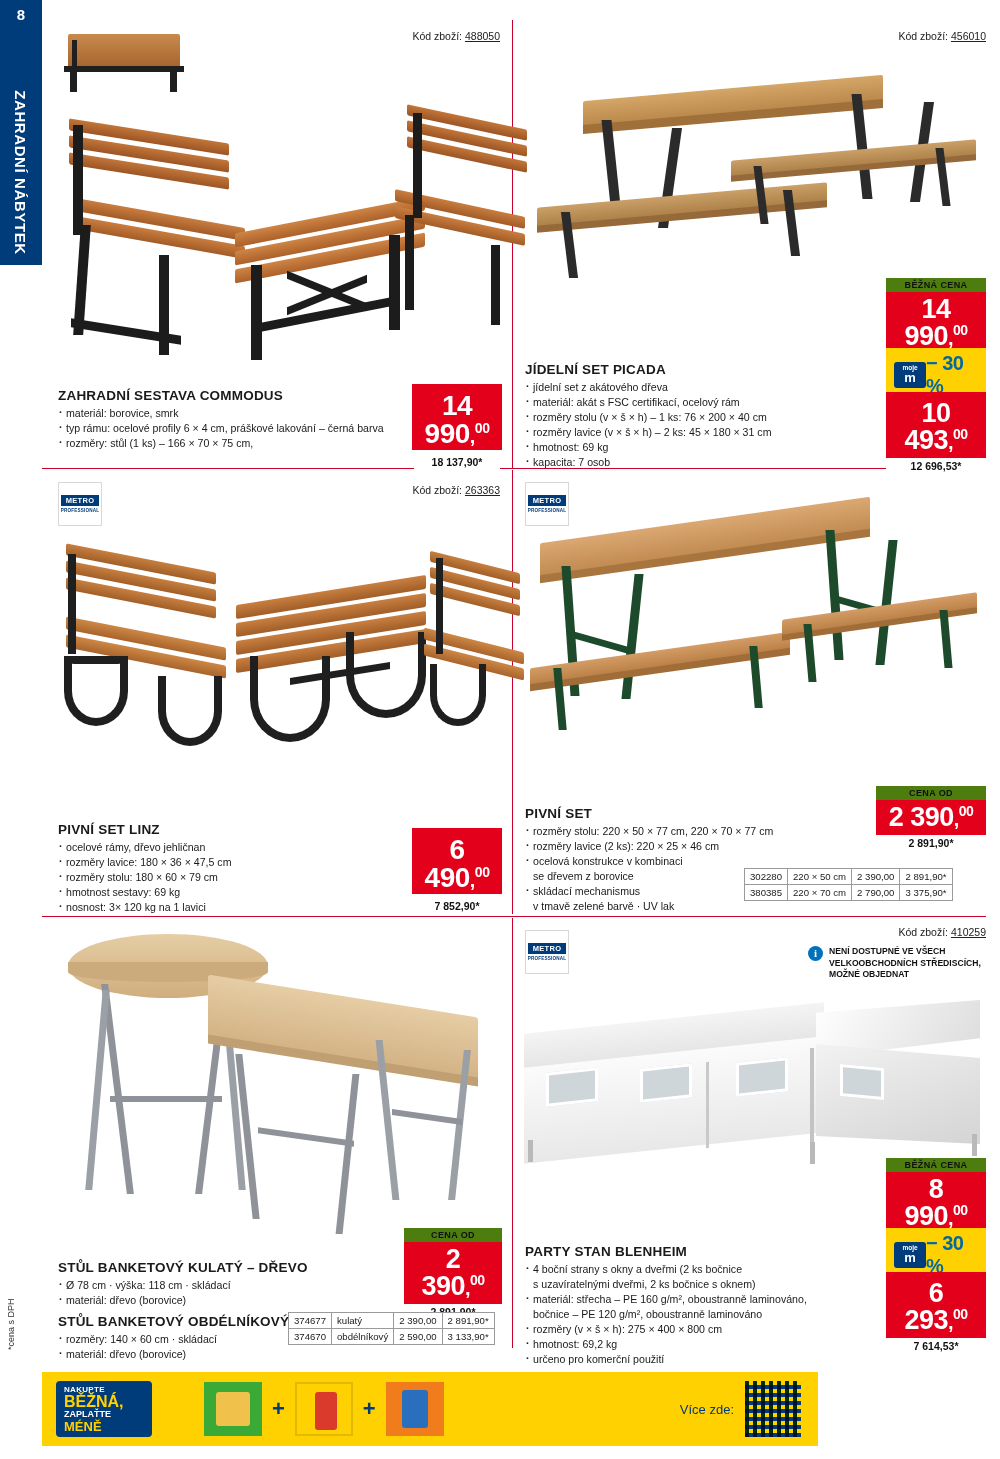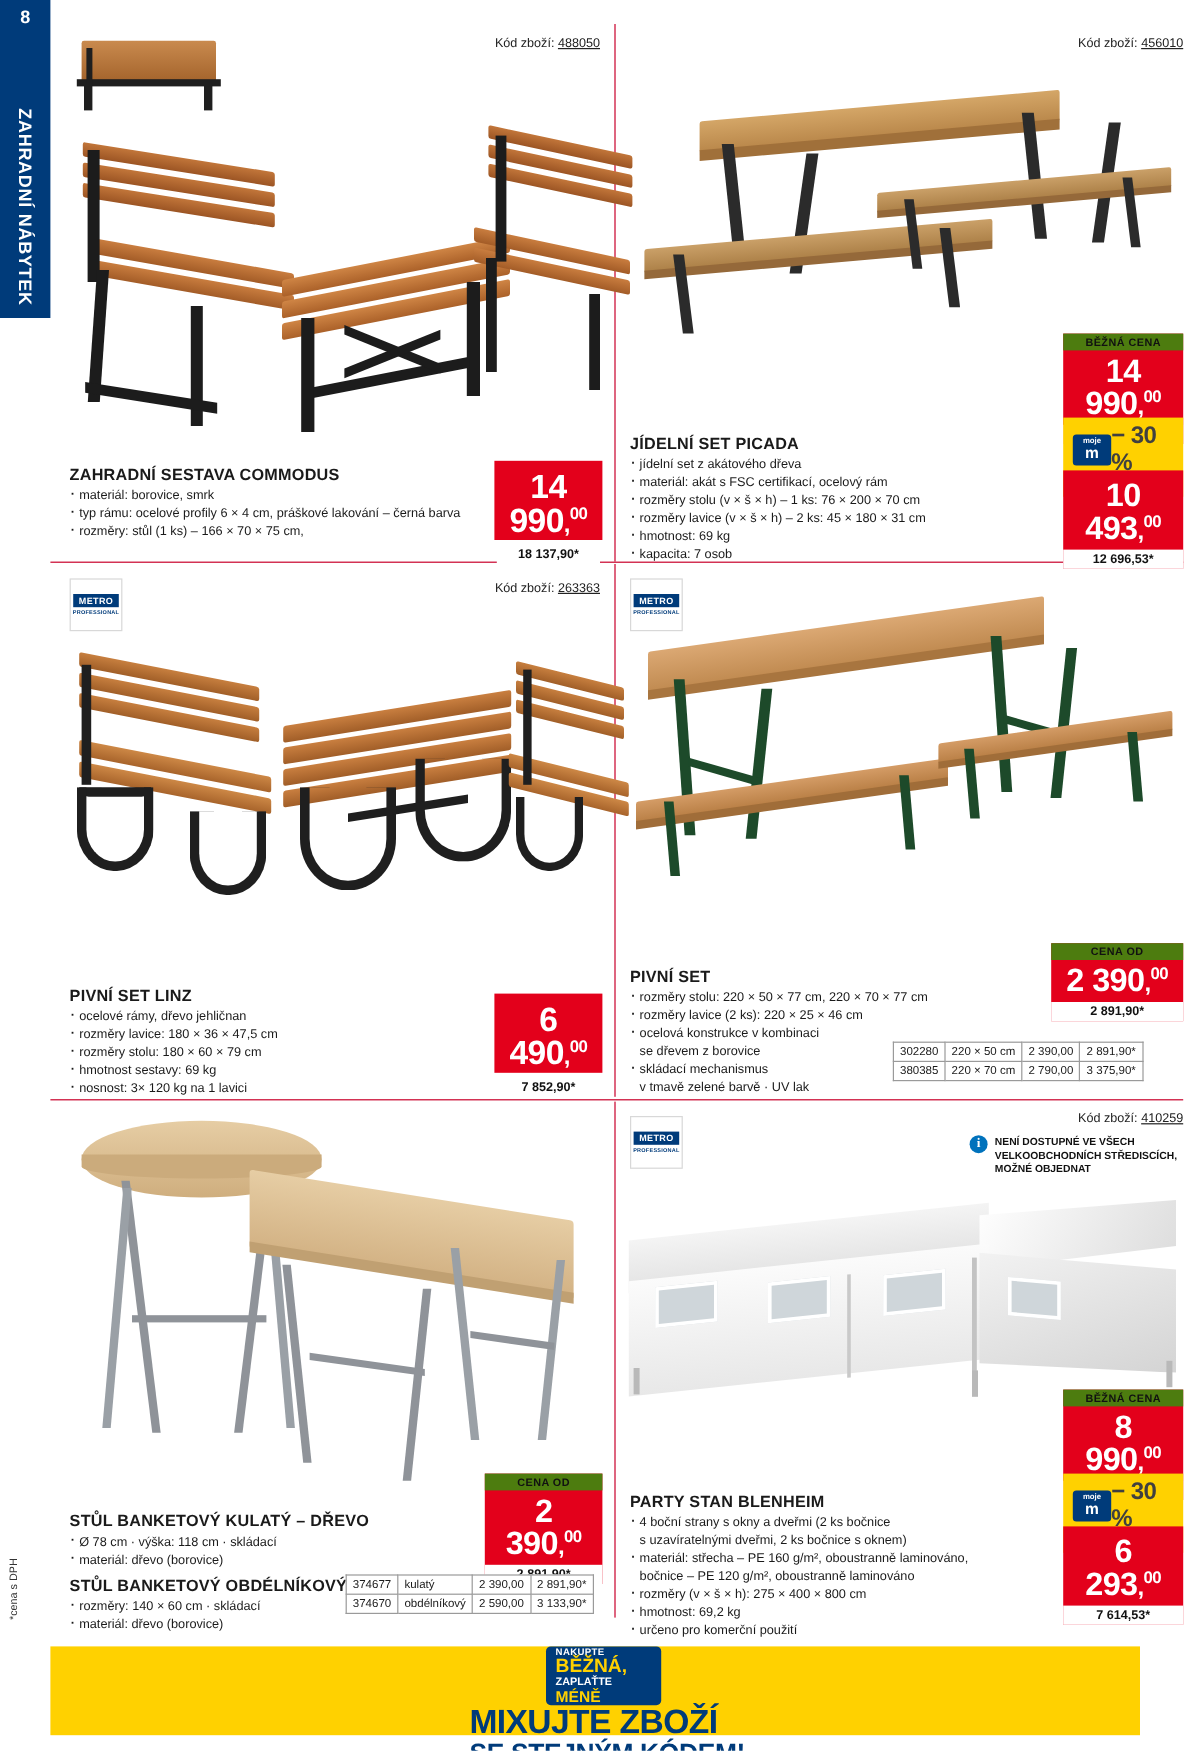--- a/index.html
+++ b/index.html
@@ -81,21 +81,21 @@
   .mmc {
     background: #ffd100; color: #003b7a; position: relative; padding: 4px 8px 4px 8px;
   }
   .mmc-top { display: flex; align-items: center; justify-content: space-between; }
   .mmc-logo {
     background: #003b7a; color: #fff; font-size: 7px; font-weight: bold;
     border-radius: 3px; padding: 2px 4px 3px 4px; text-align: center; line-height: 1.05;
     min-width: 32px;
   }
   .mmc-logo .m { font-size: 13px; display: block; line-height: .95; }
-  .mmc-disc { font-size: 20px; font-weight: bold; color: #404040; letter-spacing: -.5px; }
+  .mmc-disc { font-size: 20px; font-weight: bold; color: #0369a1; letter-spacing: -.5px; }
   .mmc-label { font-size: 9.5px; font-weight: bold; margin-top: 1px; }
 
   
   table.variants { border-collapse: collapse; font-size: 9.6px; background: #fff; }
   table.variants td {
     border: 1px solid #9a9a9a; padding: 2px 5px; white-space: nowrap;
   }
   table.variants td.num { text-align: right; }
 
   
@@ -116,22 +116,22 @@
     font-size: 11px; font-weight: bold; text-align: center; line-height: 15px;
     font-family: "Liberation Serif", serif; flex: none;
   }
   .info-text { font-size: 8.6px; font-weight: bold; line-height: 1.35; text-transform: uppercase; color: #111; }
 
   
   .img-wrap { position: absolute; }
 
   
   .footer {
-    position: absolute; left: 42px; top: 1372px; width: 908px; height: 74px;
-    background: #ffd100; display: flex; align-items: center; flex-direction: column;
+    position: absolute; left: 42px; top: 1372px; width: 776px; height: 74px;
+    background: #ffd100; display: flex; align-items: center;
   }
   .footer-badge {
     margin-left: 14px; width: 96px; height: 56px; background: #003b7a; color: #fff;
     border-radius: 4px; display: flex; flex-direction: column; justify-content: center;
     padding-left: 8px; position: relative;
   }
   .footer-badge .l1 { font-size: 8px; font-weight: bold; letter-spacing: .3px; }
   .footer-badge .l2 { font-size: 16px; font-weight: bold; color: #ffd100; line-height: 1.02; }
   .footer-badge .l3 { font-size: 9px; font-weight: bold; line-height: 1.1; }
   .footer-badge .l4 { font-size: 13px; font-weight: bold; color: #ffd100; line-height: 1.05; }
@@ -257,21 +257,21 @@
   <div style="position:absolute;left:206px;top:85px;width:245px;height:6px;background:#95693a;transform:skewY(-5deg);"></div>
   <div style="position:absolute;left:232px;top:86px;width:8px;height:58px;background:#2b2b2b;transform:skewX(7deg);"></div>
   <div style="position:absolute;left:414px;top:68px;width:8px;height:58px;background:#2b2b2b;transform:skewX(7deg);"></div>
 </div>
 
 <div class="prod" style="left:525px; top:362px; width:300px;">
   <div class="prod-title">JÍDELNÍ SET PICADA</div>
   <ul class="bullets">
     <li>jídelní set z akátového dřeva</li>
     <li>materiál: akát s FSC certifikací, ocelový rám</li>
-    <li>rozměry stolu (v × š × h) – 1 ks: 76 × 200 × 70 cm</li>
+    <li>rozměry stolu (v × š × h) – 1 ks: 76 × 200 × 40 cm</li>
     <li>rozměry lavice (v × š × h) – 2 ks: 45 × 180 × 31 cm</li>
     <li>hmotnost: 69 kg</li>
     <li>kapacita: 7 osob</li>
   </ul>
 </div>
 
 <div class="price-box white-cap" style="position:absolute; left:886px; top:278px; width:100px;">
   <div class="cap">BĚŽNÁ CENA</div>
   <div class="price-main"><span>14 990</span><span class="comma">,</span><span class="dec">00</span></div>
   <div class="price-strike">18 137,90*</div>
@@ -533,24 +533,20 @@
   <div class="price-strike">7 614,53*</div>
 </div>
 
 <div class="footer">
   <div class="footer-badge">
     <div class="l1">NAKUPTE</div>
     <div class="l2">BĚŽNÁ,</div>
     <div class="l3">ZAPLAŤTE</div>
     <div class="l4">MÉNĚ</div>
   </div>
-  <div class="footer-cta">
-    <div class="c1"><span>MIX</span><span>UJTE ZBOŽÍ</span></div>
-    <div class="c2">SE STEJNÝM KÓDEM!</div>
-  </div>
   <div class="puzzles">
     <div class="puz" style="background:#3aa935;clip-path:polygon(0 0,100% 0,100% 100%,0 100%);">
       <div style="position:absolute;left:12px;top:10px;width:34px;height:34px;background:#f0c24b;border-radius:3px;"></div>
     </div>
     <div class="plus">+</div>
     <div class="puz" style="background:#ffd100;border:2px solid #e0b900;">
       <div style="position:absolute;left:18px;top:8px;width:22px;height:38px;background:#d93a2b;border-radius:3px;"></div>
     </div>
     <div class="plus">+</div>
     <div class="puz" style="background:#f07c1b;">

